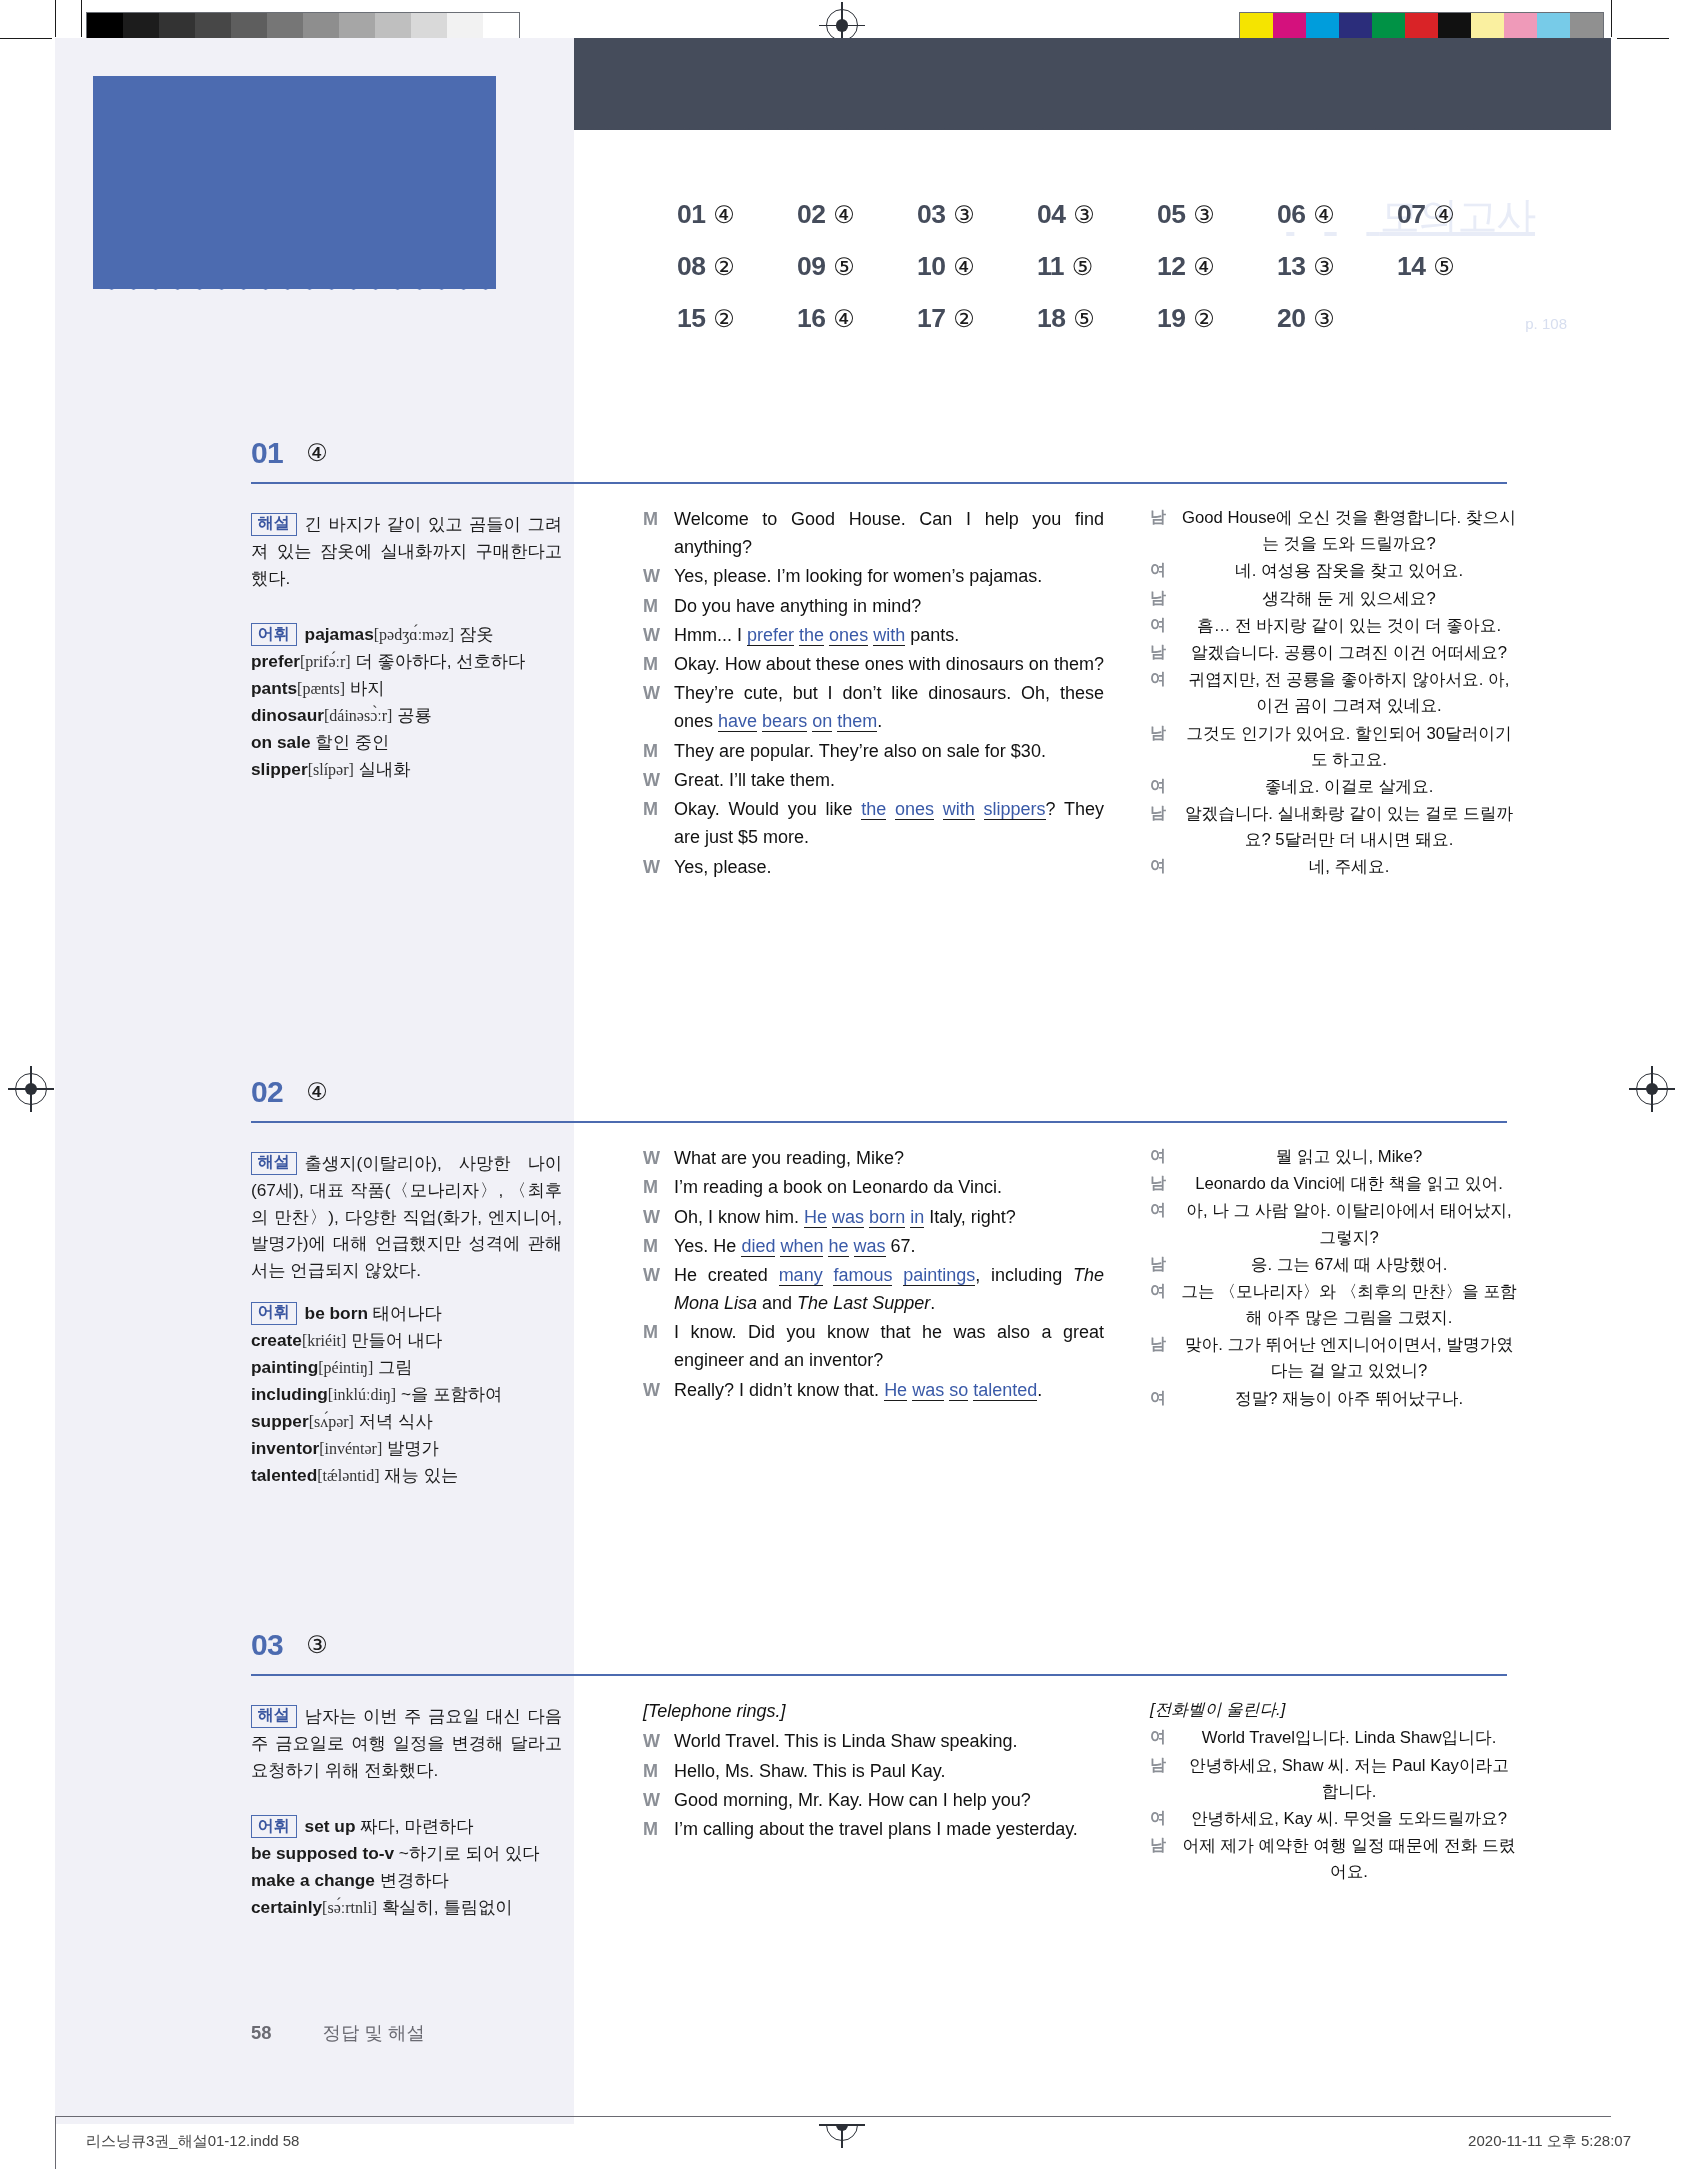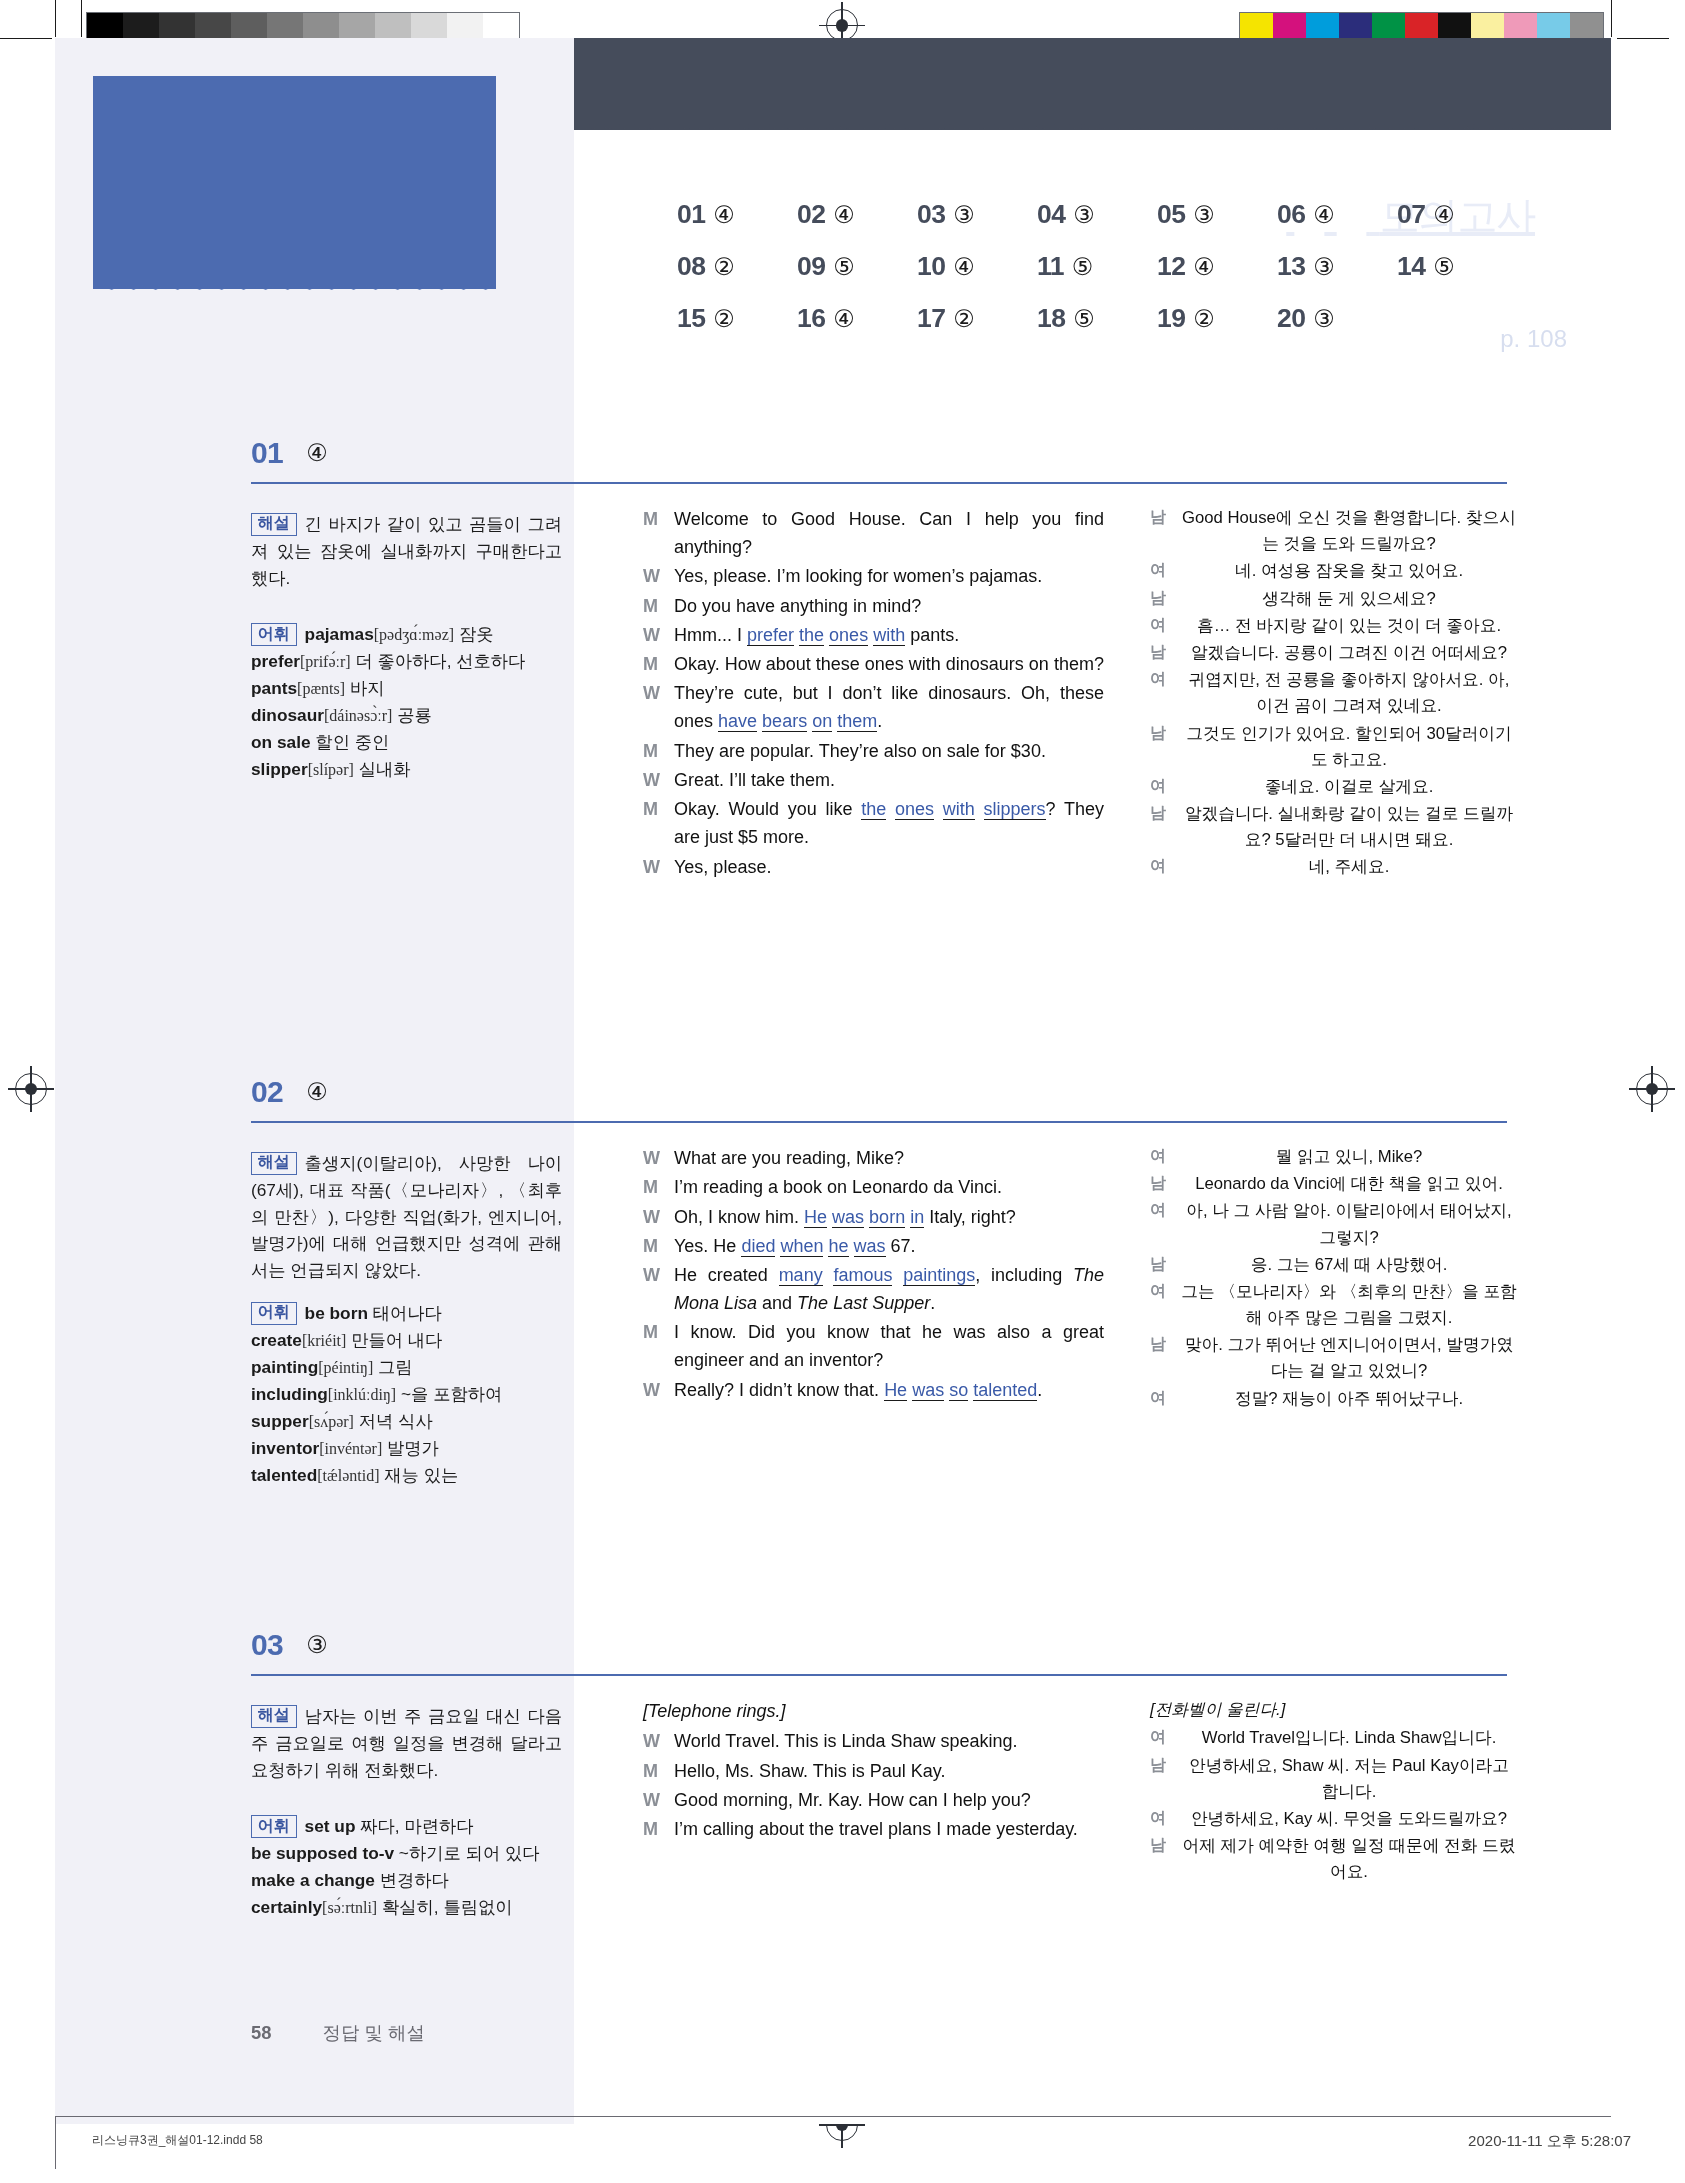--- a/index.html
+++ b/index.html
@@ -39,21 +39,21 @@
   }
   #hdr-blue:after{
     content:"";position:absolute;left:0;right:0;bottom:-10.4px;height:16px;
     background:
       radial-gradient(circle at 5.8px 0, #4c6bb0 4.6px, transparent 5.2px) 0 0/16px 16px repeat-x,
       radial-gradient(circle at 14px 2.9px, #4c6bb0 3.5px, transparent 4px) 4.6px 0/22px 16px repeat-x;
   }
   .hdr-title{position:absolute;right:76px;top:149px;font-size:40px;color:#e8ecf7;letter-spacing:-1.2px;white-space:nowrap;text-decoration:underline;}
   .hdr-title b{font-weight:bold;color:#ffffff;font-size:43px;}
   .hdr-num{position:absolute;right:74px;top:190px;font-size:76px;font-weight:bold;color:#ffffff;line-height:1;letter-spacing:-2.3px;}
-  .hdr-page{position:absolute;right:44px;top:287px;font-size:24px;color:#d7deef;}
+  .hdr-page{position:absolute;right:44px;top:277px;font-size:15px;color:#d7deef;}
 
   
   #answers{position:absolute;left:622px;top:161px;width:841px;}
   .ans-row{display:flex;margin-bottom:21px;}
   .ans-cell{width:120px;display:flex;align-items:center;gap:8px;}
   .ans-no{font-size:26.5px;font-weight:bold;color:#454c5b;letter-spacing:-0.6px;}
   .ans-ch{font-size:24px;color:#1b1b1b;line-height:1;}
 
   
   .qblock{position:absolute;left:0;width:1556px;}
@@ -82,21 +82,21 @@
   .txt{flex:1;text-align:justify;}
   .txt.nj{text-align:center;}
   .hl{color:#3a5aa8;border-bottom:1.2px solid #1b1b1b;}
   .stage{font-style:italic;margin-bottom:2.3px;font-size:18px;}
   .trans .stage{font-size:16.7px;}
   em{font-style:italic;}
 
   
   #footer{position:absolute;left:196px;top:1982px;font-size:18.4px;color:#6a6a72;}
   #footer .pg{font-weight:bold;margin-right:46px;margin-top:20px;}
-  #slug{position:absolute;left:92px;top:2132px;font-size:12px;color:#444;}
+  #slug{position:absolute;left:86px;top:2132px;font-size:15px;color:#444;}
   #stamp{position:absolute;right:55px;top:2132px;font-size:15px;color:#444;}
   #slugline{position:absolute;left:55px;top:2116px;width:1556px;height:1.2px;background:#6a6a72;}
   #slugtick{position:absolute;left:55px;top:2116px;width:1.2px;height:53px;background:#6a6a72;}
 </style>
 </head>
 <body>
 
 <div class="gray-strip">
     <div style="background: rgb(0, 0, 0);"></div>
     <div style="background: rgb(28, 28, 28);"></div>

